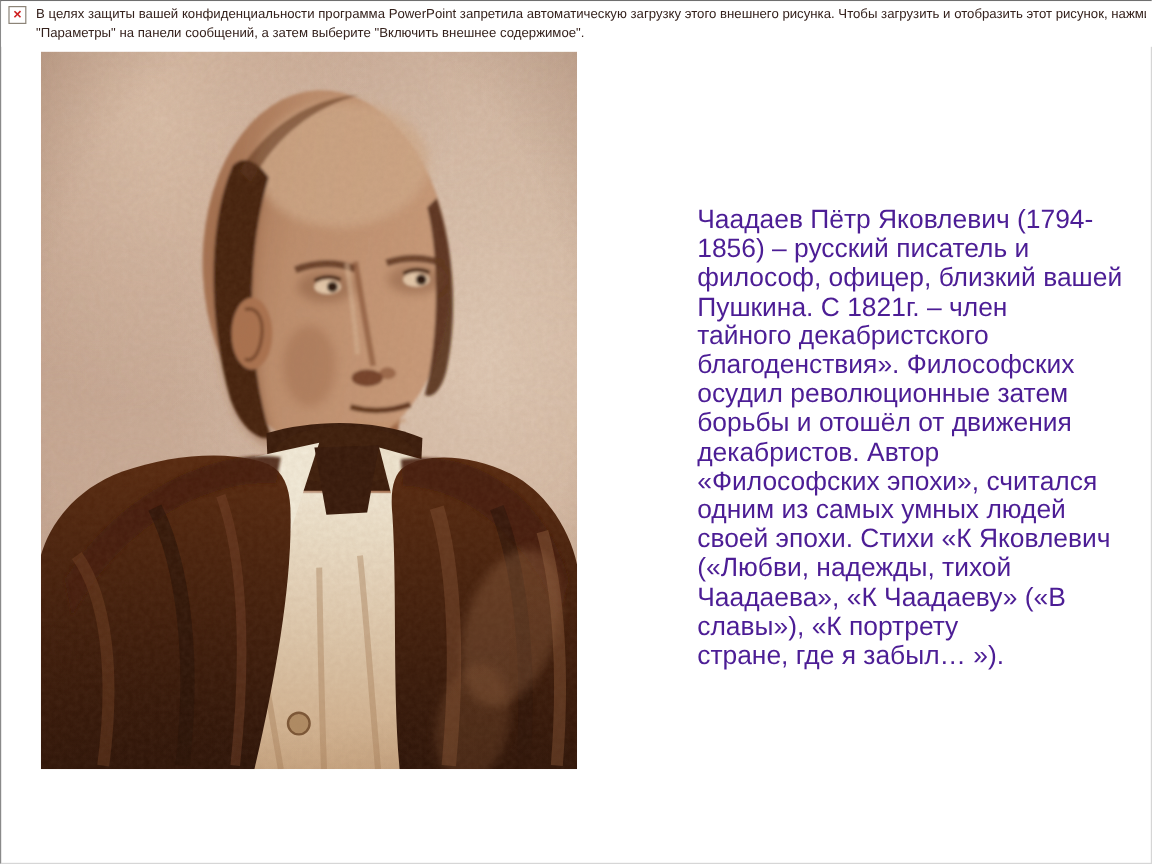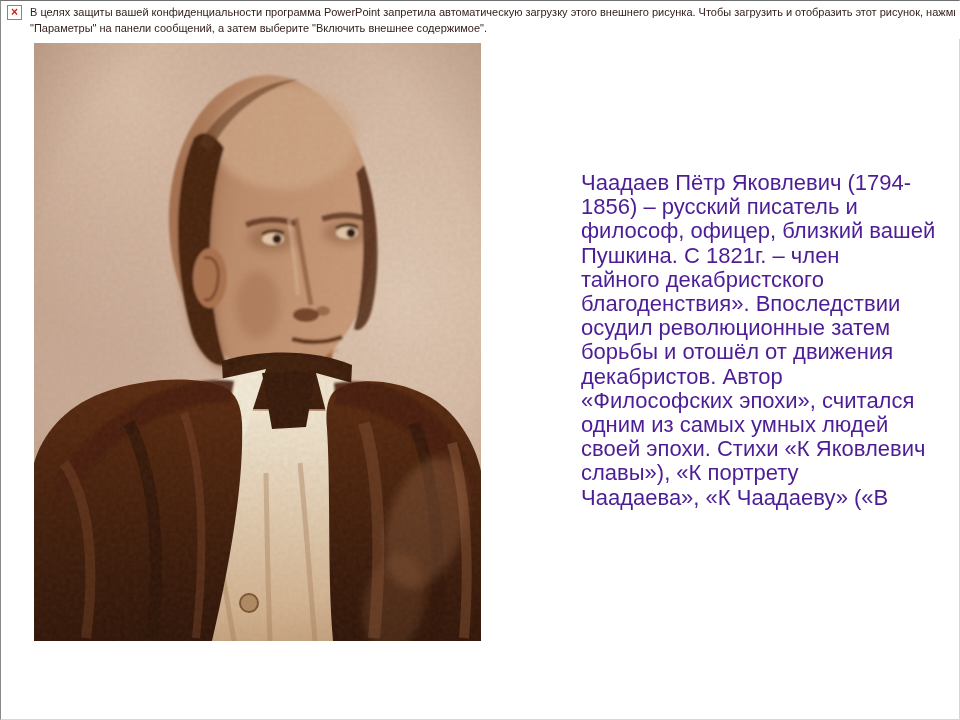--- a/index.html
+++ b/index.html
@@ -188,25 +188,27 @@
         <rect width="447" height="598" fill="url(#vig)"></rect>
       </svg>
     </div>
 
     <div class="bodytext">
       <div>Чаадаев Пётр Яковлевич (1794-</div>
       <div>1856) – русский писатель и</div>
       <div>философ, офицер, близкий вашей</div>
       <div>Пушкина. С 1821г. – член</div>
       <div>тайного декабристского</div>
-      <div>благоденствия». Впоследствии</div>
+      <div>благоденствия». Философских</div>
       <div>осудил революционные затем</div>
       <div>борьбы и отошёл от движения</div>
       <div>декабристов. Автор</div>
       <div>«Философских эпохи», считался</div>
       <div>одним из самых умных людей</div>
       <div>своей эпохи. Стихи «К Яковлевич</div>
+      <div>(«Любви, надежды, тихой</div>
+      <div>Чаадаева», «К Чаадаеву» («В</div>
       <div>славы»), «К портрету</div>
-      <div>Чаадаева», «К Чаадаеву» («В</div>
+      <div>стране, где я забыл… »).</div>
     </div>
 
   </div>
 </div>
 
 </body></html>

